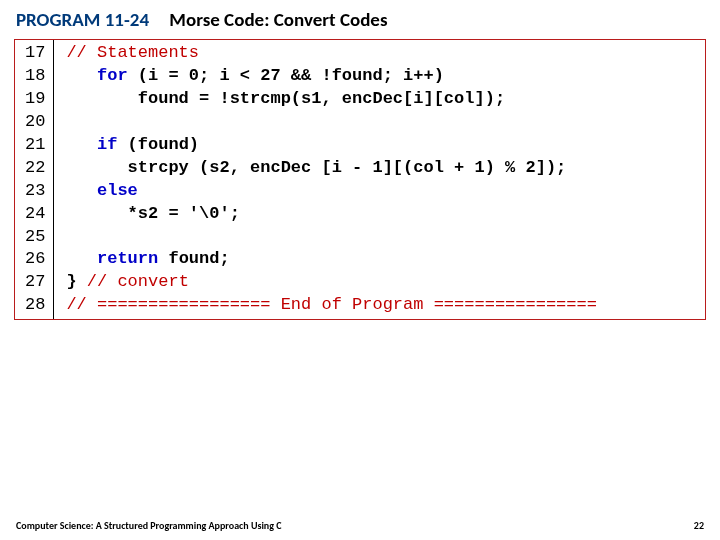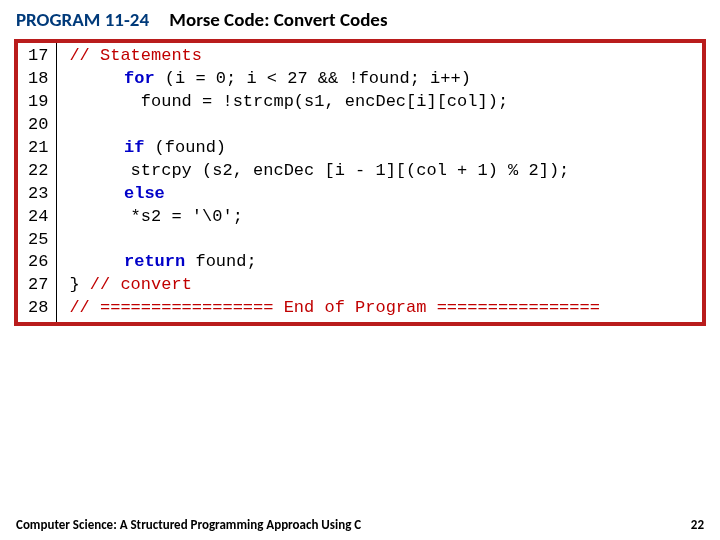--- a/index.html
+++ b/index.html
@@ -19,50 +19,50 @@
     font-weight: 700;
     margin-top: 15px;
   }
   .program-title {
     color: #000;
     font-weight: 700;
     margin-left: 16px;
   }
   .code-block {
     margin: 2px 14px 0 14px;
-    border: 4px solid #b91c1c;
+    border: 1px solid #b91c1c;
     display: flex;
     font-family: "Consolas", "Courier New", monospace;
     font-size: 17px;
     line-height: 1.35;
   }
   .gutter {
     border-right: 1px solid #000;
     padding: 2px 8px 2px 10px;
     text-align: right;
     color: #000;
     white-space: pre;
   }
   .code {
     padding: 2px 8px 2px 12px;
     white-space: pre;
     flex: 1;
     overflow: hidden;
   }
   .c-comment { color: #c00000; text-align: right; }
-  .c-kw      { color: #0000c8; font-weight: 700; margin-left: 24px; }
-  .c-plain   { color: #000; }
+  .c-kw      { color: #0000c8; font-weight: 700; }
+  .c-plain   { color: #000; font-weight: bold; }
   .footer {
     position: absolute;
     bottom: 8px;
     left: 16px;
     right: 16px;
     display: flex;
     justify-content: space-between;
-    font-size: 13px;
+    font-size: 10px;
     font-weight: 700;
     color: #000;
   }
 </style>
 </head>
 <body>
 
 <div class="header">
   <span class="program-label">PROGRAM 11-24</span>
   <span class="program-title">Morse Code: Convert Codes</span>

